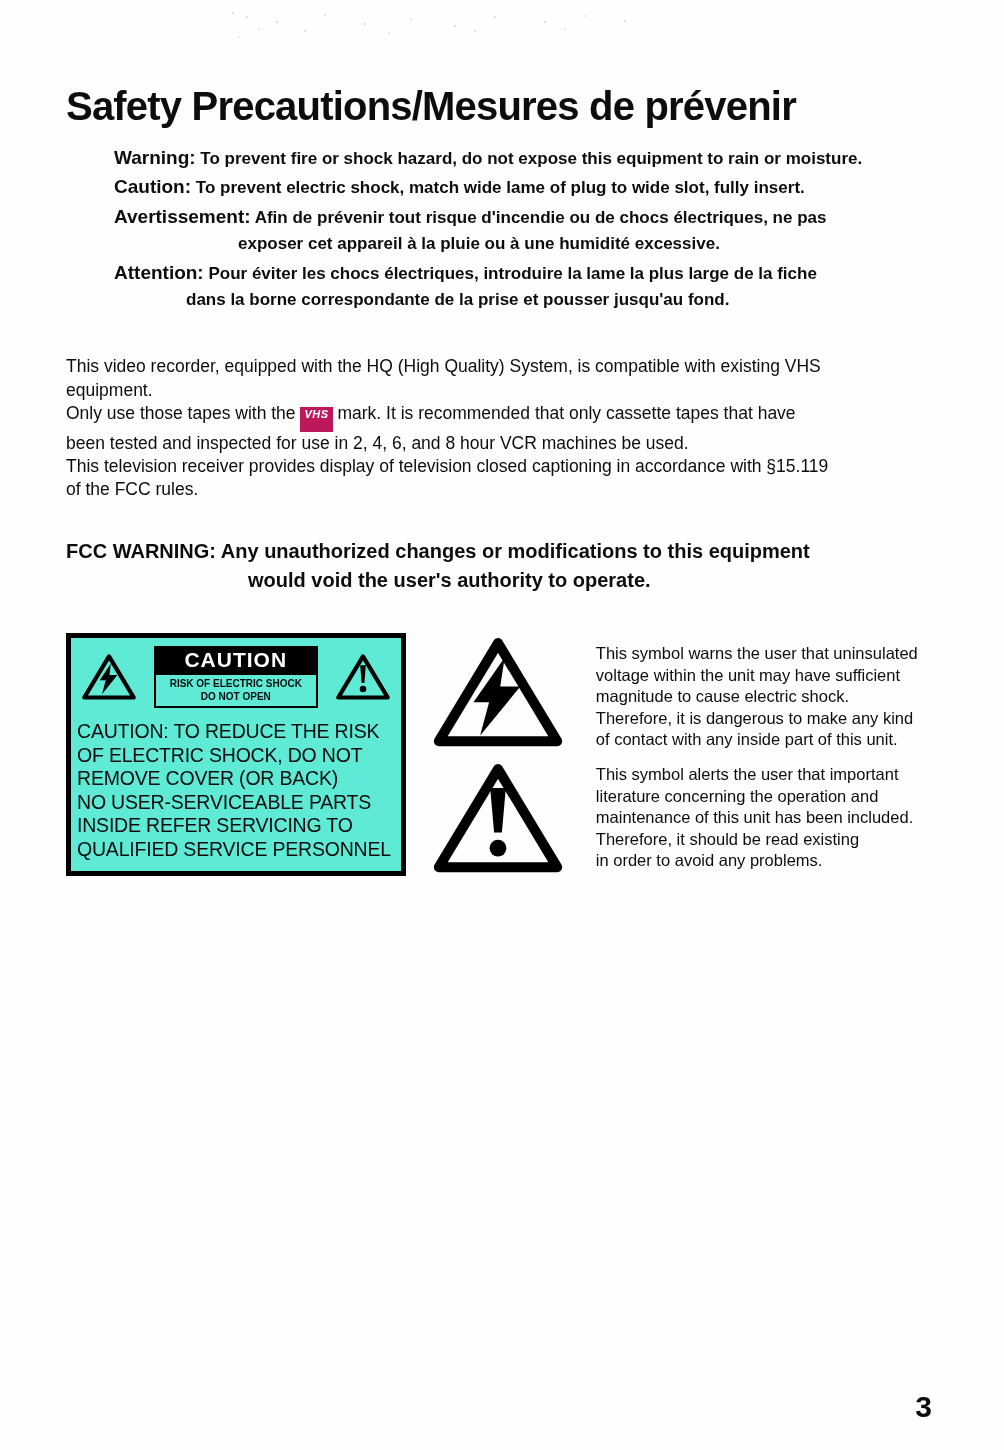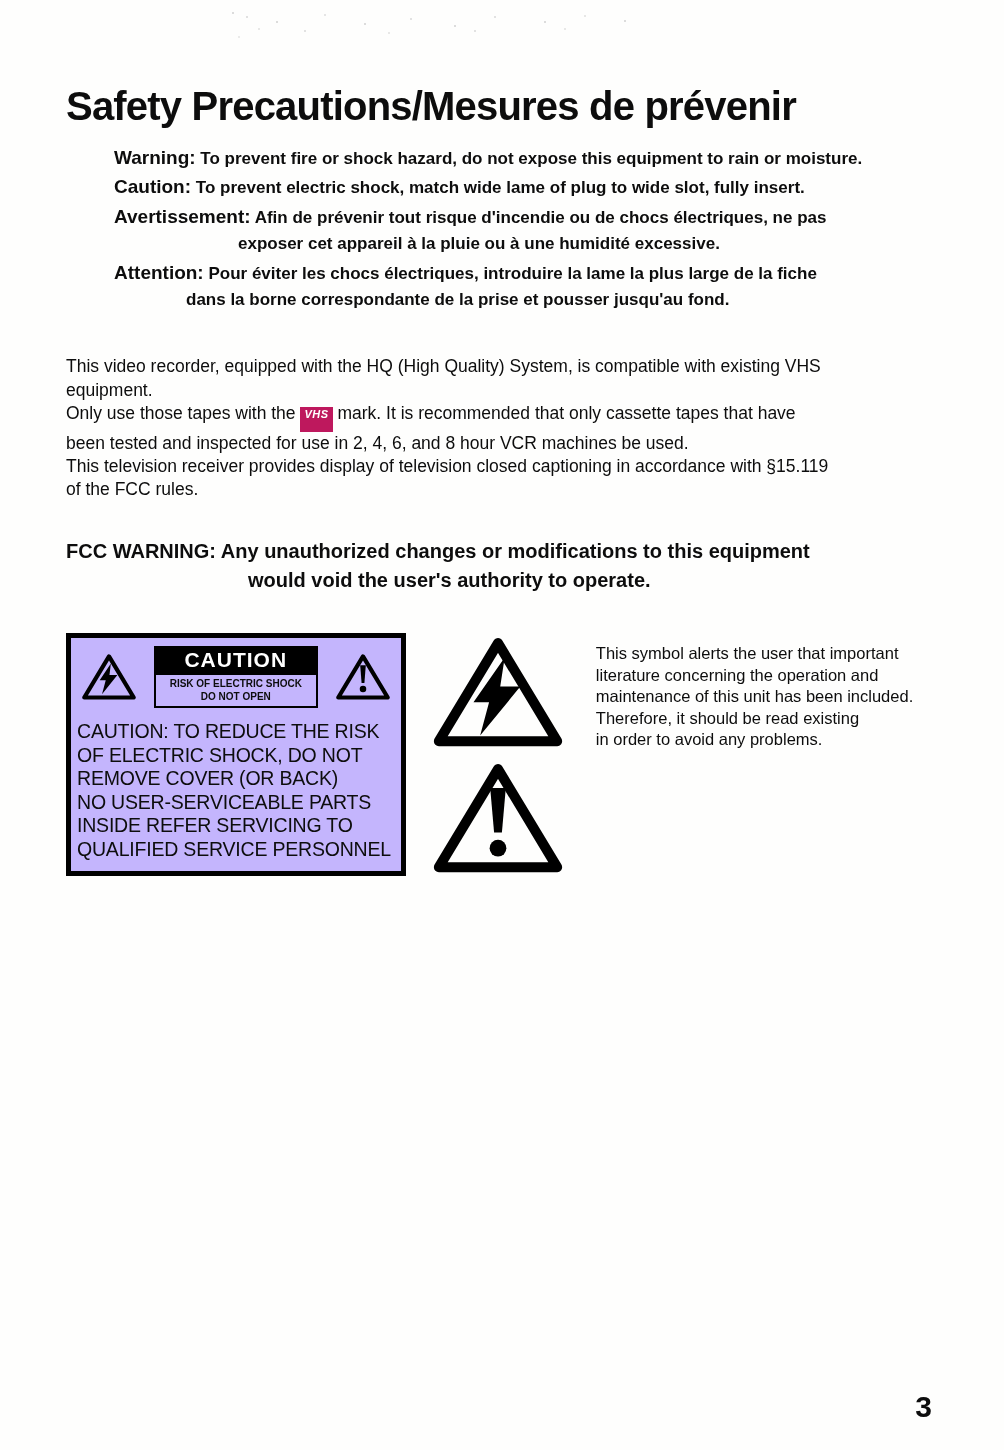--- a/index.html
+++ b/index.html
@@ -26,21 +26,21 @@
   .hang-120{padding-left:120px;text-indent:-120px;}
   .body-block{margin-top:42px;font-size:17.5px;line-height:1.32;}
   .body-block p{margin:0;}
   .vhs{
     display:inline-block;background:#be185d;color:#fff;font-weight:700;font-style:italic;
     font-size:11px;line-height:1;padding:2px 4px 12px;border-radius:0;
     vertical-align:1px;letter-spacing:.5px;
   }
   .fcc{margin-top:36px;font-size:20px;font-weight:700;line-height:1.45;padding-left:182px;text-indent:-182px;}
   .graphics{display:flex;align-items:flex-start;margin-top:38px;}
-  .caution-box{width:358px;border:5px solid #000;background:#c4b5fd;padding:8px 6px 10px;}
+  .caution-box{width:358px;border:5px solid #000;background:#5eead4;padding:8px 6px 10px;}
   .caution-head{display:flex;align-items:center;justify-content:space-between;padding:0 4px;}
   .caution-center{width:164px;}
   .caution-bar{background:#000;color:#fff;text-align:center;font-size:21px;font-weight:700;letter-spacing:1px;padding:2px 0 3px;}
   .risk-box{border:2px solid #000;border-top:none;text-align:center;font-size:10px;font-weight:600;line-height:1.35;padding:2px 1px;}
   .caution-text{margin-top:12px;text-align:left;font-size:19.5px;line-height:1.21;letter-spacing:-0.2px;}
   .symbol-col{width:178px;display:flex;flex-direction:column;align-items:center;gap:10px;margin-left:8px;}
   .tri-s{width:56px;height:49px;}
   .tri-l{width:134px;height:116px;}
   .tri-outline{fill:none;stroke:#000;stroke-width:9;stroke-linejoin:round;}
   .tri-fill{fill:#000;}
@@ -128,20 +128,25 @@
         <path class="tri-fill" d="M66 22 L38 62 L52 62 L44 92 L80 48 L62 48 Z"></path>
       </svg>
       <svg class="tri-l" viewBox="0 0 120 104" aria-hidden="true">
         <path class="tri-outline" d="M60 9 L113 97 L7 97 Z"></path>
         <path class="tri-fill" d="M53 26 L67 26 L63.5 66 L56.5 66 Z"></path>
         <circle class="tri-fill" cx="60" cy="80" r="7.5"></circle>
       </svg>
     </div>
 
     <div class="desc-col">
+      <p class="pre">This symbol warns the user that uninsulated
+voltage within the unit may have sufficient
+magnitude to cause electric shock.
+Therefore, it is dangerous to make any kind
+of contact with any inside part of this unit.</p>
       <p class="pre">This symbol alerts the user that important
 literature concerning the operation and
 maintenance of this unit has been included.
 Therefore, it should be read existing
 in order to avoid any problems.</p>
     </div>
 
   </section>
 
 </div>

